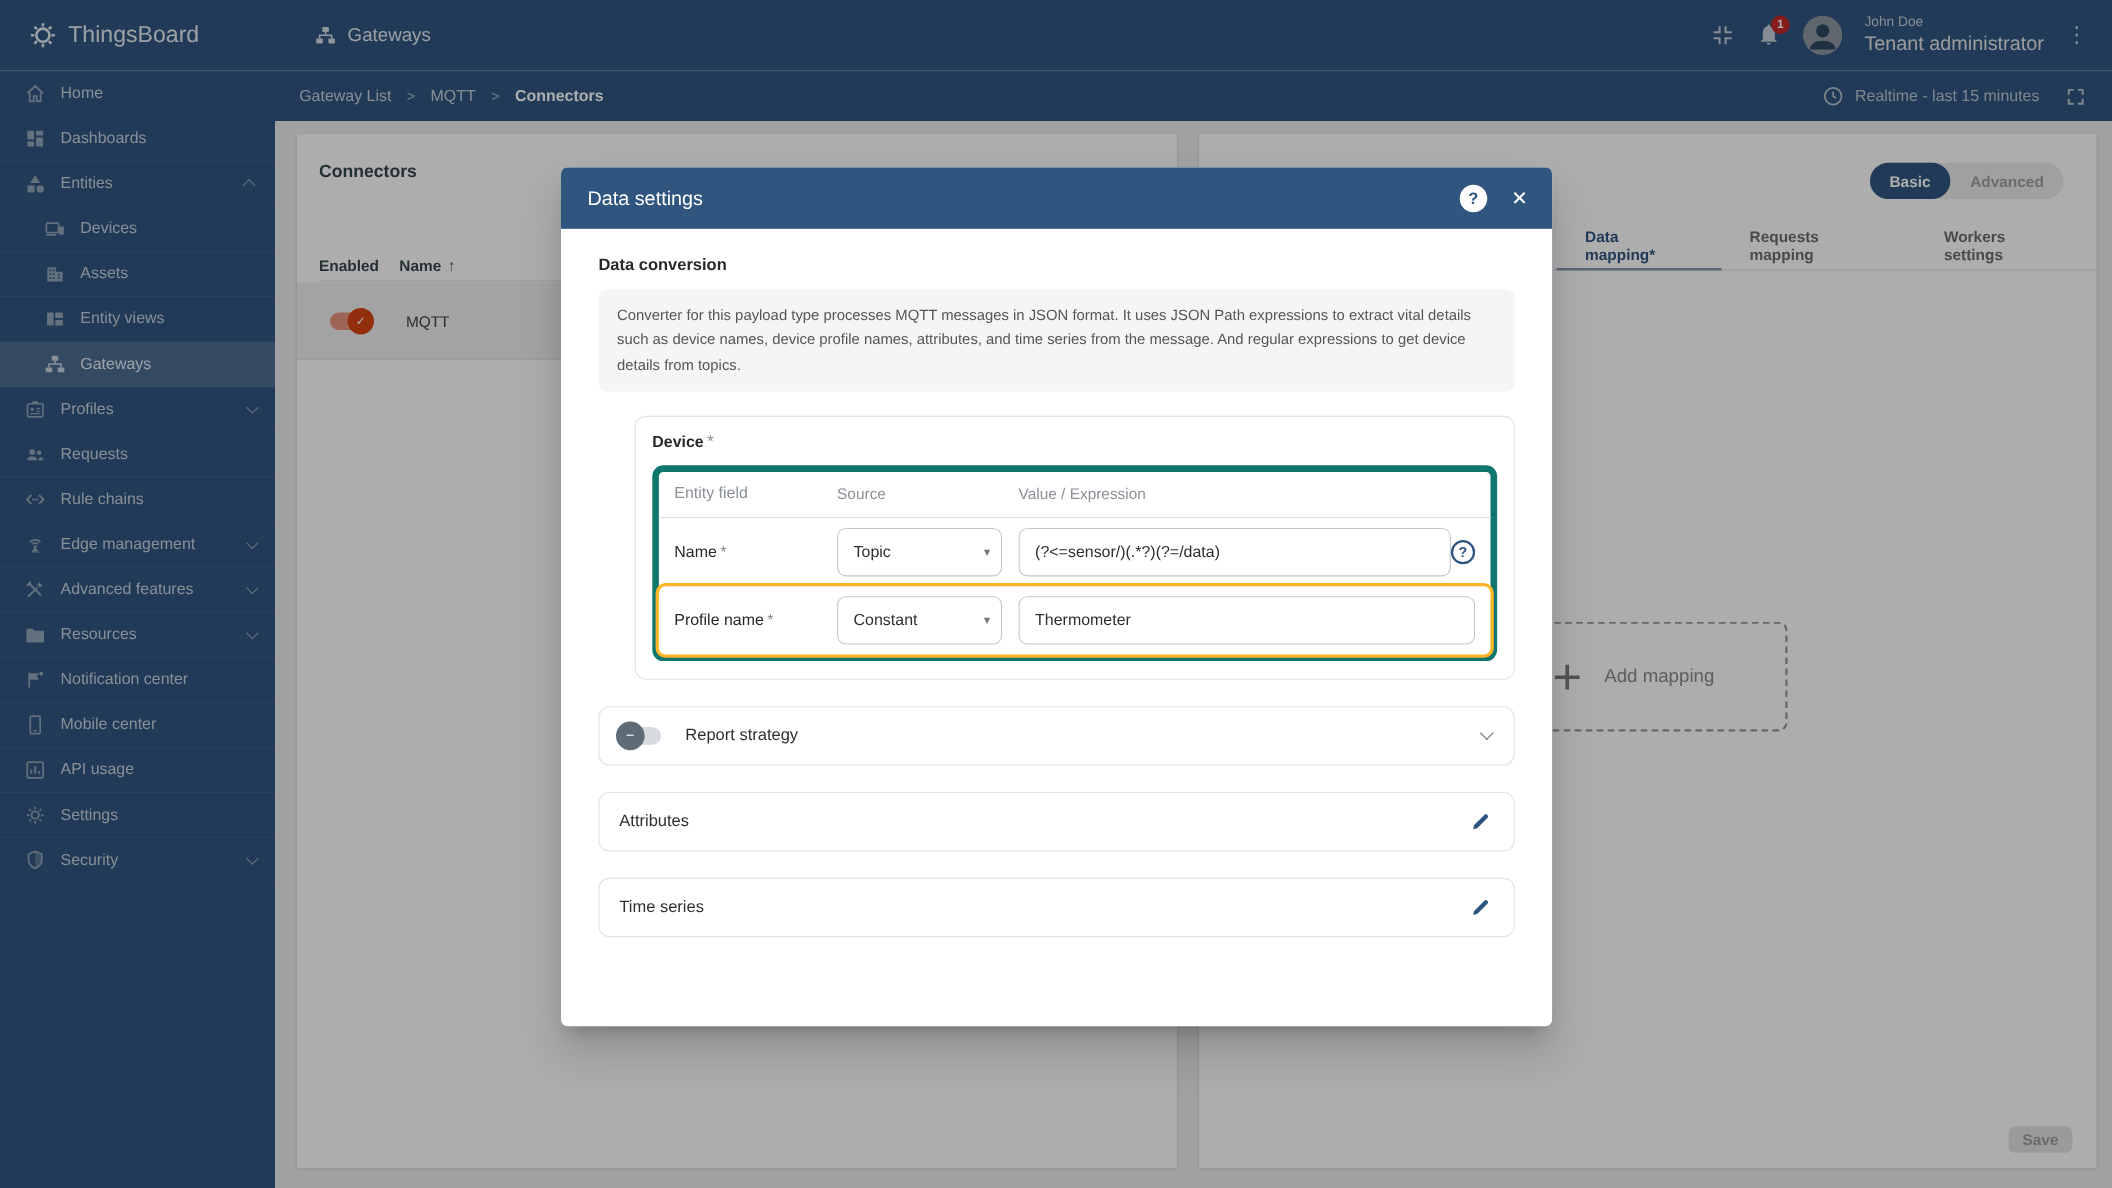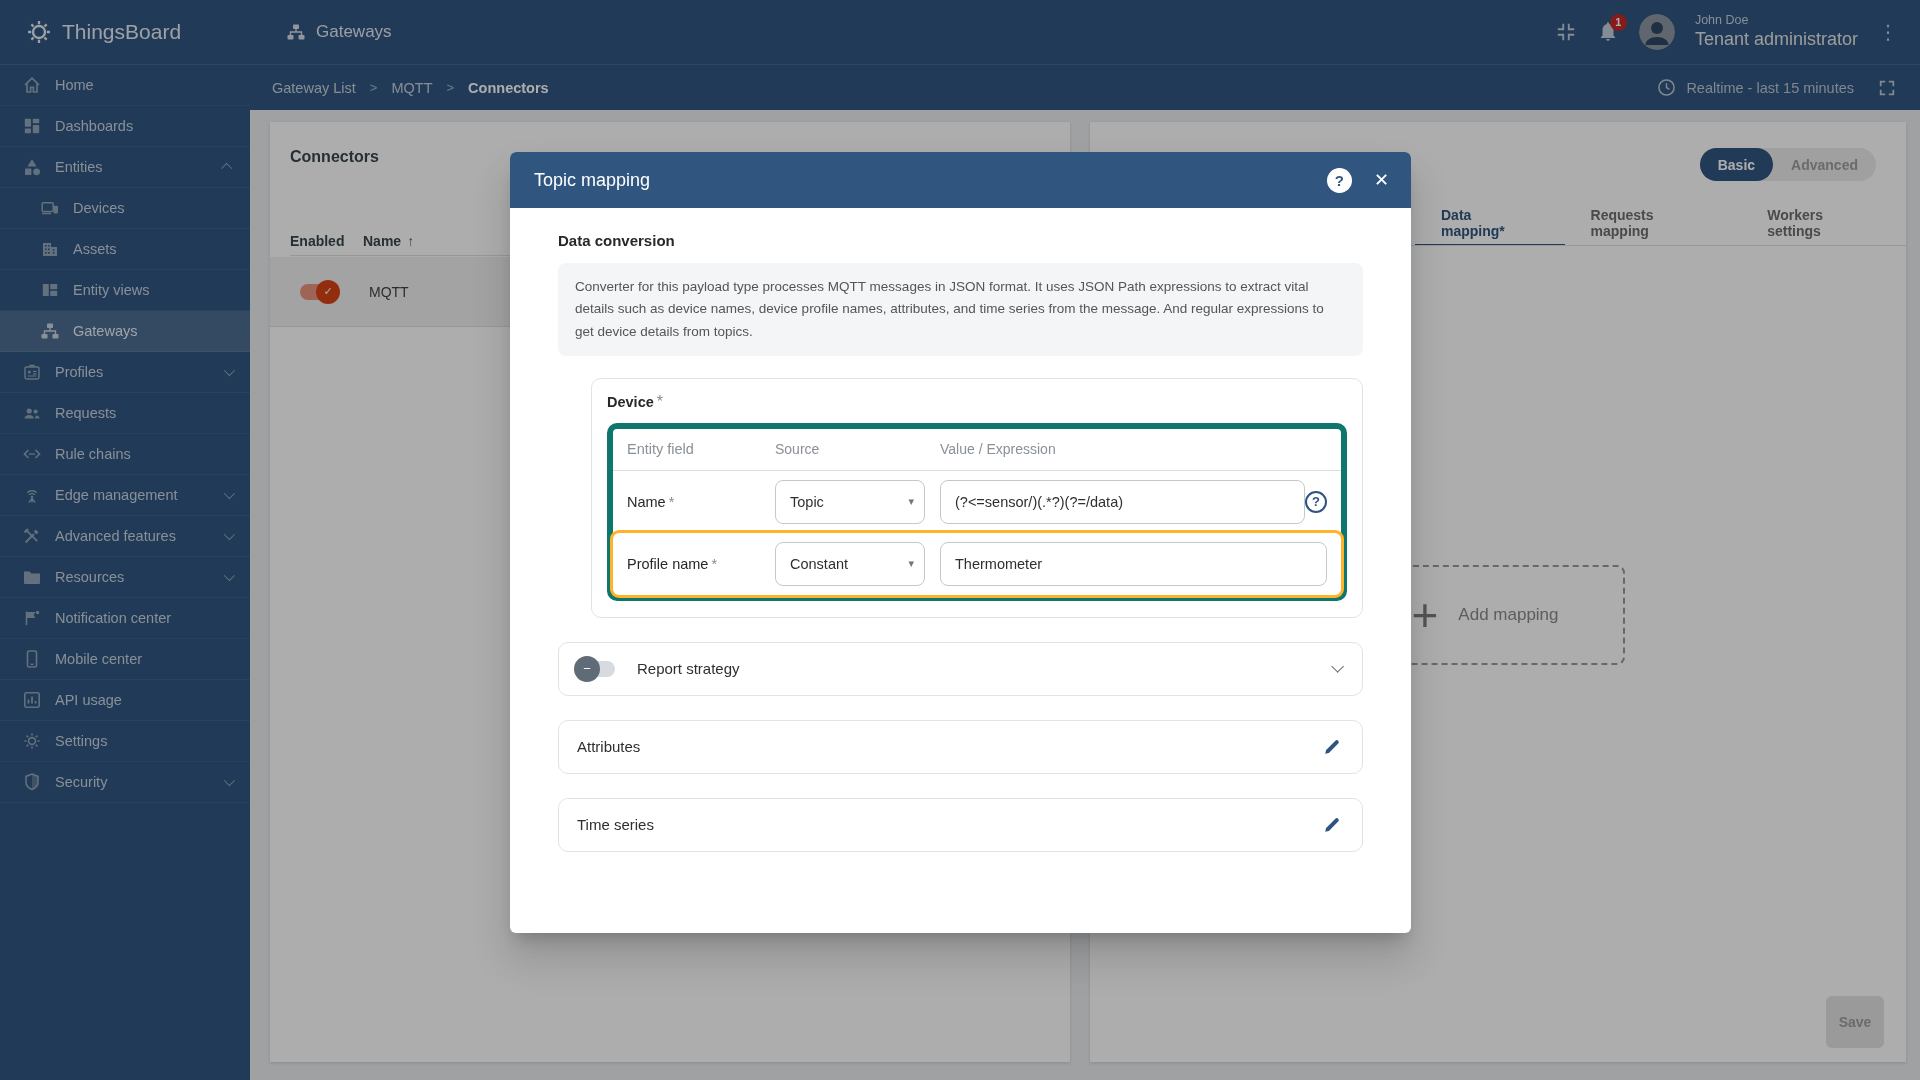--- a/index.html
+++ b/index.html
@@ -59,31 +59,31 @@
   .pill-seg { height:33px; display:flex; align-items:center; padding:0 18px; font-size:14px; font-weight:600; border-radius:17px; cursor:pointer; color:#9E9E9E; }
   .pill-seg.selected { background:#305680; color:#fff; }
   .tabs { position:absolute; top:78px; left:325px; height:46px; display:flex; }
   .tabs-underline { position:absolute; top:123px; left:0; right:0; height:1px; background:#E2E2E2; }
   .tab { padding:0 26px; display:flex; align-items:center; font-size:14px; font-weight:600; color:#6E6E6E; cursor:pointer; position:relative; }
   .tab.active { color:#305680; }
   .tab.active::after { content:""; position:absolute; left:0; right:0; bottom:0; height:2px; background:#305680; }
   .add-mapping { position:absolute; left:255px; top:443px; width:280px; height:100px; border:2px dashed #9A9A9A; border-radius:8px; display:flex; align-items:center; justify-content:center; gap:20px; color:#8A8A8A; cursor:pointer; }
   .add-plus { font-size:46px; font-weight:400; color:#7D7D7D; line-height:1; }
   .add-label { font-size:17px; font-weight:500; }
-  .save-btn { position:absolute; right:22px; bottom:14px; width:58px; height:52px; background:#E4E4E4; color:#9E9E9E; border:none; border-radius:6px; font-size:14px; font-weight:600; font-family:inherit; }
+  .save-btn { position:absolute; right:22px; bottom:14px; width:58px; height:24px; background:#E4E4E4; color:#9E9E9E; border:none; border-radius:6px; font-size:14px; font-weight:600; font-family:inherit; }
 
   
   .overlay { position:absolute; inset:0; background:rgba(0,0,0,.32); z-index:40; }
   .modal { position:absolute; left:510px; top:152px; width:901px; height:781px; background:#fff; border-radius:6px; z-index:50; box-shadow:0 11px 15px -7px rgba(0,0,0,.2), 0 24px 38px 3px rgba(0,0,0,.14); display:flex; flex-direction:column; overflow:hidden; }
   .modal-header { height:56px; background:#305680; display:flex; align-items:center; padding:0 22px 0 24px; flex:none; }
   .modal-title { color:#fff; font-size:18px; font-weight:500; }
   .modal-header-right { margin-left:auto; display:flex; align-items:center; gap:22px; }
   .help-circle { width:25px; height:25px; border-radius:50%; background:#fff; color:#305680; font-weight:700; font-size:15px; display:flex; align-items:center; justify-content:center; cursor:pointer; }
   .close-x { color:#fff; font-size:18px; cursor:pointer; }
-  .modal-body { flex:1; padding:24px 48px 0; display:flex; flex-direction:column; }
+  .modal-body { flex:1; padding:24px 34px 0; display:flex; flex-direction:column; }
   .section-title { font-size:15px; font-weight:700; color:#282828; margin-bottom:14px; }
   .desc-box { background:#F4F5F6; border-radius:8px; padding:13px 17px; font-size:13.5px; color:#555; line-height:1.65; margin-bottom:22px; }
   .fieldset { border:1px solid #E1E3E6; border-radius:10px; padding:14px 15px 16px;margin-left:33px; }
   .fieldset-title { font-size:14.5px; font-weight:700; color:#282828; }
   .req { color:#8A8A8A; font-weight:400; margin-left:3px; }
   .dev-table { border:6px solid #0f766e; border-radius:10px; margin-top:12px; }
   .dev-head { display:flex; align-items:center; height:42px; padding:0 14px; color:#8A9097; font-size:14px; border-bottom:1px solid #DADDE0; }
   .dev-row { display:flex; align-items:center; padding:9px 14px; }
   .dev-row.highlight { box-shadow:0 0 0 3px #FFB329; border-radius:6px; position:relative; z-index:1; background:#fff; }
   .col-field { width:148px; font-size:14.5px; color:#282828; flex:none; }
@@ -414,21 +414,21 @@
       <span class="add-label">Add mapping</span>
     </div>
     <button class="save-btn">Save</button>
   </div>
 </div>
 
 <div class="overlay"></div>
 
 <div class="modal">
   <div class="modal-header">
-    <span class="modal-title">Topic mapping</span>
+    <span class="modal-title">Data settings</span>
     <div class="modal-header-right">
       <span class="help-circle">?</span>
       <span class="close-x">✕</span>
     </div>
   </div>
 
   <div class="modal-body">
     <div class="section-title">Data conversion</div>
     <div class="desc-box">Converter for this payload type processes MQTT messages in JSON format. It uses JSON Path expressions to extract vital details such as device names, device profile names, attributes, and time series from the message. And regular expressions to get device details from topics.</div>
 

